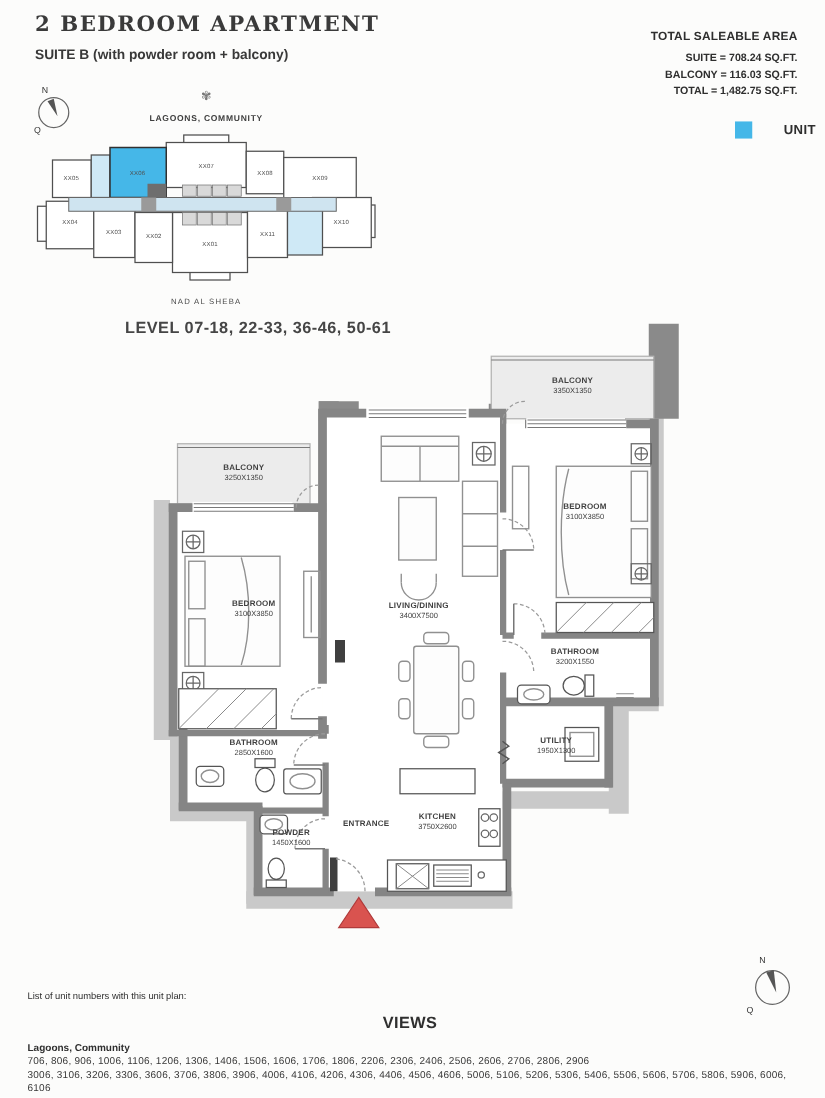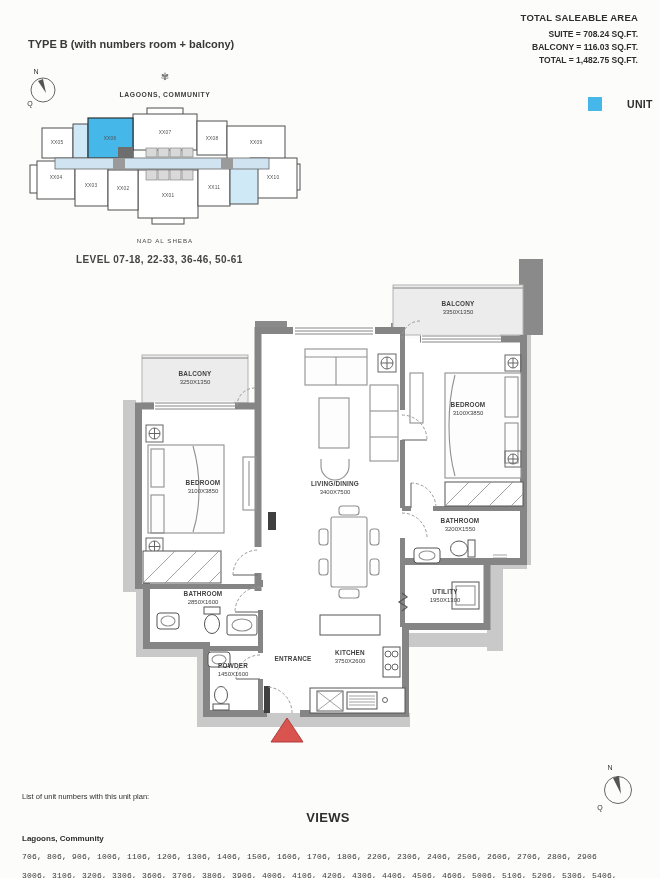--- a/index.html
+++ b/index.html
@@ -1,33 +1,33 @@
 <!DOCTYPE html>
 <html><head>
 <meta charset="utf-8">
 <style>
   html,body{margin:0;padding:0;}
   body{font-family:"Liberation Sans",sans-serif;}
   .page{position:relative;width:660px;height:878px;background:#fcfcfb;overflow:hidden;}
   .title{position:absolute;left:28px;top:10px;font-family:"DejaVu Serif",serif;font-size:17px;letter-spacing:1.2px;color:#3a3a3a;font-weight:600;}
   .subtitle{position:absolute;left:28px;top:38px;font-size:11px;font-weight:bold;color:#383838;}
-  .area{position:absolute;right:22px;top:12px;text-align:right;color:#2e2e2e;}
+  .area{position:absolute;right:22px;top:24px;text-align:right;color:#2e2e2e;}
   .area .h{font-size:9.5px;font-weight:bold;letter-spacing:.2px;margin-bottom:5px;}
   .area .l{font-size:8.5px;font-weight:600;line-height:13px;}
   .legend{position:absolute;left:588px;top:97px;display:flex;align-items:center;gap:7px;}
   .legend .lb{font-size:10.5px;font-weight:bold;color:#2e2e2e;letter-spacing:.3px;padding-left:18px;}
-  .level{position:absolute;left:76px;top:254px;font-size:10px;font-weight:bold;letter-spacing:.4px;color:#454545;}
+  .level{position:absolute;left:100px;top:254px;font-size:13px;font-weight:bold;letter-spacing:.4px;color:#454545;}
   .keyplan{position:absolute;left:25px;top:60px;}
   .plan{position:absolute;left:115px;top:255px;}
   .compass2{position:absolute;left:592px;top:758px;}
   .footer{position:absolute;left:22px;top:792px;width:612px;color:#2f2f2f;}
   .f-intro{font-size:7.5px;}
   .f-views{font-size:13px;font-weight:bold;letter-spacing:.3px;margin-top:9px;text-align:center;}
   .f-gt{font-size:8px;font-weight:bold;margin-top:9px;}
-  .f-nums{font-size:8px;margin-top:8px;line-height:11px;letter-spacing:.2px;color:#383838;font-family:Liberation Mono, monospace;}
+  .f-nums{font-size:8px;margin-top:0;line-height:11px;letter-spacing:.2px;color:#383838;}
   svg text{font-family:"Liberation Sans",sans-serif;}
   .klab{font-size:4.8px;fill:#4f4f4f;text-anchor:middle;letter-spacing:.2px;}
   .ktitle{font-size:6.8px;font-weight:bold;fill:#3d3d3d;text-anchor:middle;letter-spacing:.6px;}
   .ksub{font-size:6.2px;fill:#4a4a4a;text-anchor:middle;letter-spacing:1px;}
   .klogo{font-size:10px;fill:#777;text-anchor:middle;}
   .rlab{font-size:6.4px;font-weight:bold;fill:#3f3f3f;text-anchor:middle;letter-spacing:.2px;}
   .rdim{font-size:6px;fill:#424242;text-anchor:middle;}
   .cn{font-size:7px;fill:#333;text-anchor:middle;}
   .kunit{fill:#ffffff;stroke:#4f4f4f;stroke-width:1;}
   .wall{stroke:#858585;fill:none;stroke-linecap:butt;}
@@ -44,21 +44,22 @@
   .leaf{stroke:#777;stroke-width:1.2;}
   .winl{stroke:#787878;stroke-width:.9;}
   .hatch{stroke:#8a8a8a;stroke-width:.8;}
   .sym{stroke:#666;fill:none;stroke-width:1;}
 </style>
 </head>
 <body>
 
 <div class="page">
 
-  <div class="subtitle">TYPE B (with numbers room + balcony)</div>
+  <div class="title">2 BEDROOM APARTMENT</div>
+  <div class="subtitle">SUITE B (with powder room + balcony)</div>
 
   <div class="area">
     <div class="h">TOTAL SALEABLE AREA</div>
     <div class="l">SUITE = 708.24 SQ.FT.</div>
     <div class="l">BALCONY = 116.03 SQ.FT.</div>
     <div class="l">TOTAL = 1,482.75 SQ.FT.</div>
   </div>
 
   <div class="legend">
     <svg width="14" height="14">

